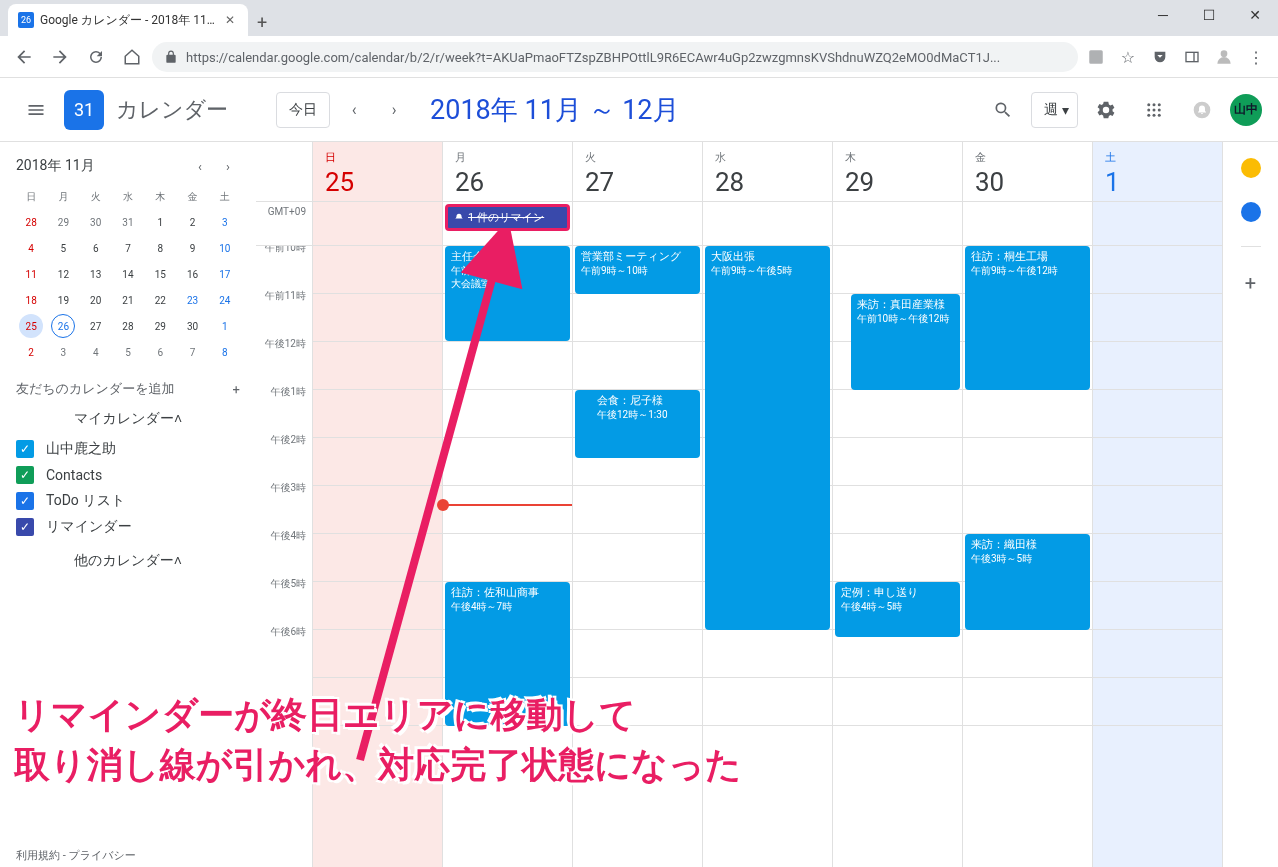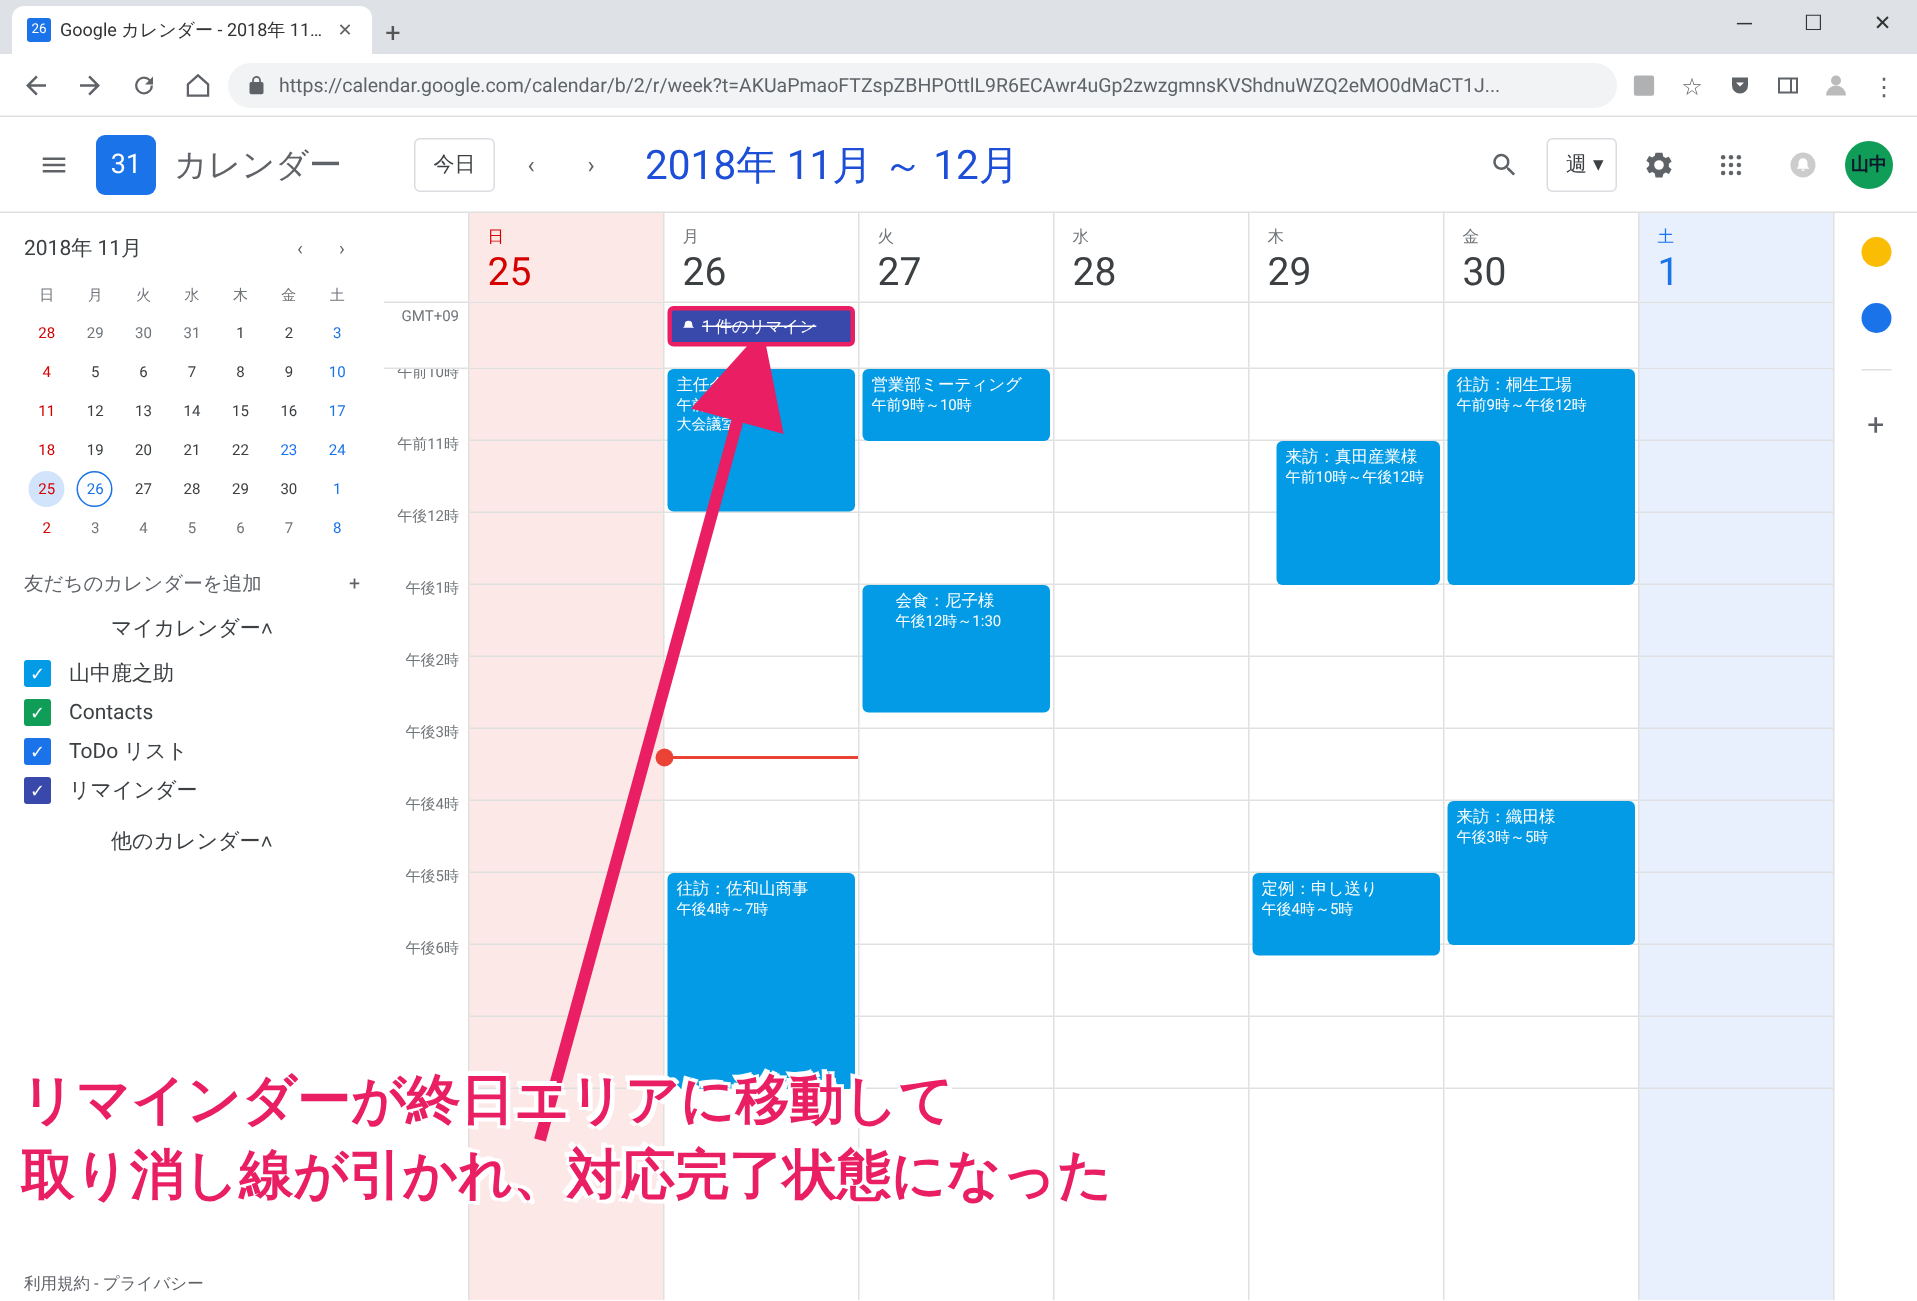--- a/index.html
+++ b/index.html
@@ -433,36 +433,40 @@
               <div class="hour-line"></div>
               <div class="hour-line"></div>
               <div class="hour-line"></div>
               <div class="hour-line"></div>
               <div class="hour-line"></div>
               <div class="hour-line"></div>
               <div class="event" style="top: 0px; height: 48px;">
                 <div class="event-title">営業部ミーティング</div>
                 <div class="event-time">午前9時～10時</div>
               </div>
-              <div class="event" style="top: 144px; height: 85px; padding-left: 22px;">
+              <div class="event" style="top: 144px; height: 68px; padding-left: 22px;">
                 <div class="event-title">会食：尼子様</div>
                 <div class="event-time">午後12時～1:30</div>
               </div>
             </div>
             <div class="day-col ">
               <div class="hour-line"></div>
               <div class="hour-line"></div>
               <div class="hour-line"></div>
               <div class="hour-line"></div>
               <div class="hour-line"></div>
               <div class="hour-line"></div>
               <div class="hour-line"></div>
               <div class="hour-line"></div>
               <div class="hour-line"></div>
               <div class="hour-line"></div>
+              <div class="event" style="top: 0px; height: 384px;">
+                <div class="event-title">大阪出張</div>
+                <div class="event-time">午前9時～午後5時</div>
+              </div>
             </div>
             <div class="day-col ">
               <div class="hour-line"></div>
               <div class="hour-line"></div>
               <div class="hour-line"></div>
               <div class="hour-line"></div>
               <div class="hour-line"></div>
               <div class="hour-line"></div>
               <div class="hour-line"></div>
               <div class="hour-line"></div>
@@ -524,16 +528,16 @@
 </div>
 
 <svg class="annotation-arrow" style="left:300px;top:230px;width:250px;height:560px;">
   <defs>
       <marker id="ah" markerWidth="12" markerHeight="12" refX="6" refY="6" orient="auto">
         <path d="M2,2 L10,6 L2,10 Z" fill="#e91e63"></path>
       </marker>
     </defs>
   <line x1="60" y1="530" x2="200" y2="20" stroke="#e91e63" stroke-width="8" marker-end="url(#ah)"></line>
 </svg>
-<div class="annotation-text" style="left:14px;top:708px;">
+<div class="annotation-text" style="left:14px;top:690px;">
   <div>リマインダーが終日エリアに移動して</div>
   <div>取り消し線が引かれ、対応完了状態になった</div>
 </div>
 
 </body></html>

